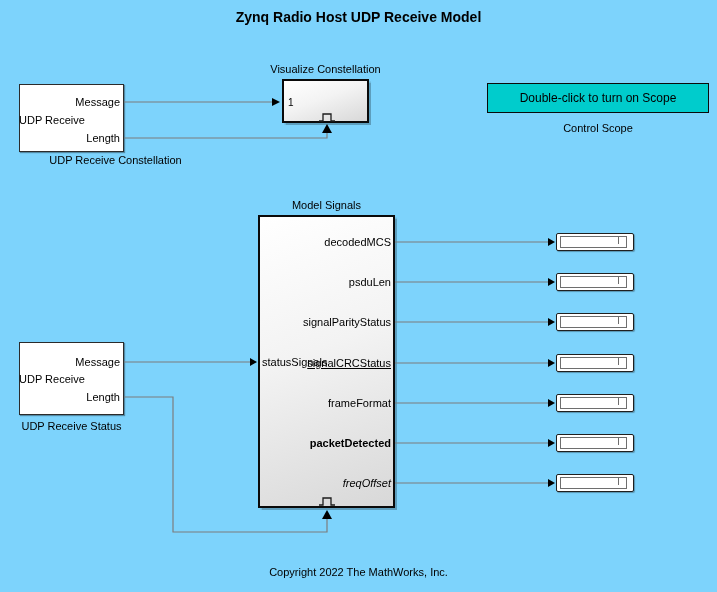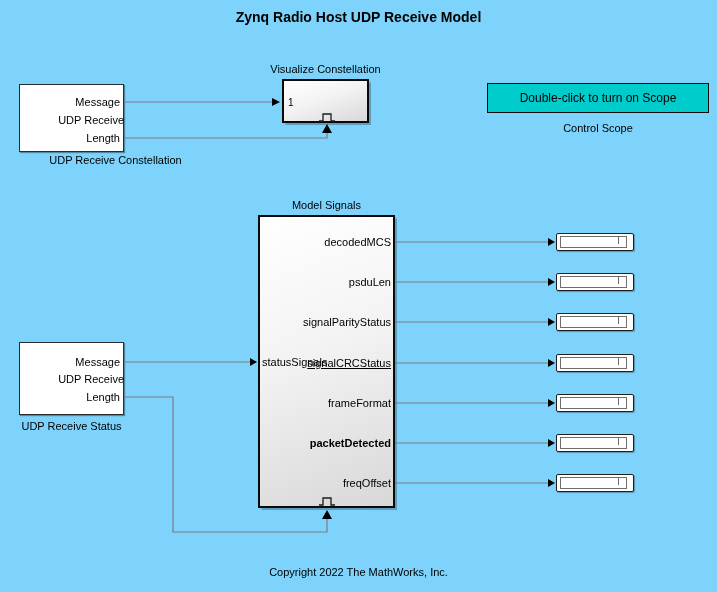--- a/index.html
+++ b/index.html
@@ -26,21 +26,21 @@
   .subsys-block{
     position:absolute;box-sizing:border-box;border:2px solid #0a0a0a;
     background:linear-gradient(160deg,#ffffff 0%,#f3f3f3 45%,#d8d8d8 100%);
     box-shadow:1.5px 1.5px 1px rgba(0,0,0,0.25);
   }
   .port-label{
     position:absolute;font-size:11px;line-height:14px;white-space:nowrap;
   }
   .r{text-align:right;}
   .l{text-align:left;}
-  .c{text-align:right;}
+  .c{text-align:left;}
   .scope-btn{
     position:absolute;left:487px;top:83px;width:222px;height:30px;
     border:1px solid #0a0a0a;box-sizing:border-box;
     display:flex;align-items:center;justify-content:center;
     font-size:12px;color:#000;
   }
   .display-block{
     position:absolute;left:556px;width:78px;height:18px;background:#fff;
     border:1.5px solid #1f1f1f;border-radius:2px;box-sizing:border-box;
     box-shadow:1px 1px 1px rgba(0,0,0,0.3);
@@ -81,21 +81,21 @@
 
   <div class="block-label" style="left:256px;top:199px;width:141px;">Model Signals</div>
   <div class="subsys-block" style="left:258px;top:215px;width:137px;height:293px;"></div>
   <div class="port-label l" style="left:262px;top:355px;width:100px;">statusSignals</div>
   <div class="port-label r" style="left:261px;top:235px;width:130px;">decodedMCS</div>
   <div class="port-label r" style="left:261px;top:315px;width:130px;">signalParityStatus</div>
   <div class="port-label r" style="left:261px;top:275px;width:130px;">psduLen</div>
   <div class="port-label r" style="left:261px;top:356px;width:130px;text-decoration:underline;">signalCRCStatus</div>
   <div class="port-label r" style="left:261px;top:396px;width:130px;">frameFormat</div>
   <div class="port-label r" style="left:261px;top:436px;width:130px;font-weight:bold;">packetDetected</div>
-  <div class="port-label r" style="left:261px;top:476px;width:130px;">freqOffset</div>
+  <div class="port-label r" style="left:261px;top:476px;width:130px;font-style:italic;">freqOffset</div>
 
   <div class="plain-block" style="left:19px;top:342px;width:105px;height:73px;"></div>
   <div class="port-label r" style="left:30px;top:355px;width:90px;">Message</div>
   <div class="port-label c" style="left:19px;top:372px;width:105px;">UDP Receive</div>
   <div class="port-label r" style="left:30px;top:390px;width:90px;">Length</div>
   <div class="block-label" style="left:1px;top:420px;width:141px;">UDP Receive Status</div>
 
   <div class="display-block" style="top:233px;">
     <div class="display-inner">
         <div class="display-step"></div>

